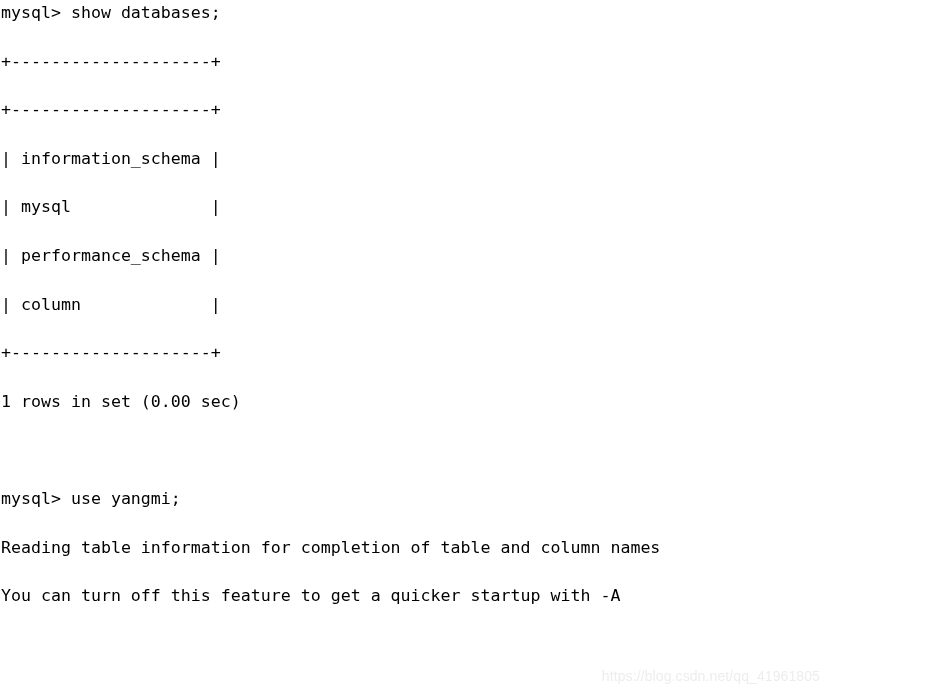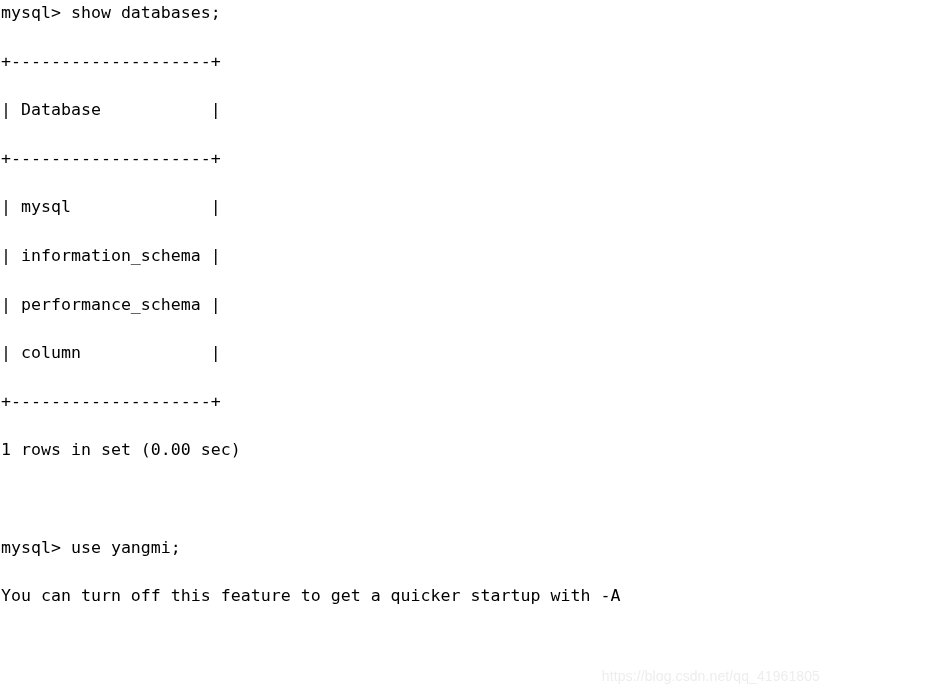--- a/index.html
+++ b/index.html
@@ -57,30 +57,30 @@
     letter-spacing: 0.1px;
     user-select: none;
   }
 </style>
 </head>
 <body>
 
 <div id="terminal">
   <pre id="console-output"><span class="line">mysql&gt; show databases;</span>
 <span class="line">+--------------------+</span>
-<span class="line">| Database           |</span>
 <span class="line">+--------------------+</span>
+<span class="line">| information_schema |</span>
 <span class="line">| mysql              |</span>
-<span class="line">| information_schema |</span>
 <span class="line">| performance_schema |</span>
 <span class="line">| column             |</span>
 <span class="line">+--------------------+</span>
 <span class="line">1 rows in set (0.00 sec)</span>
 <span class="line blank"></span>
 <span class="line">mysql&gt; use yangmi;</span>
+<span class="line">Reading table information for completion of table and column names</span>
 <span class="line">You can turn off this feature to get a quicker startup with -A</span>
 
 
 
 
 
 
 
 
 

